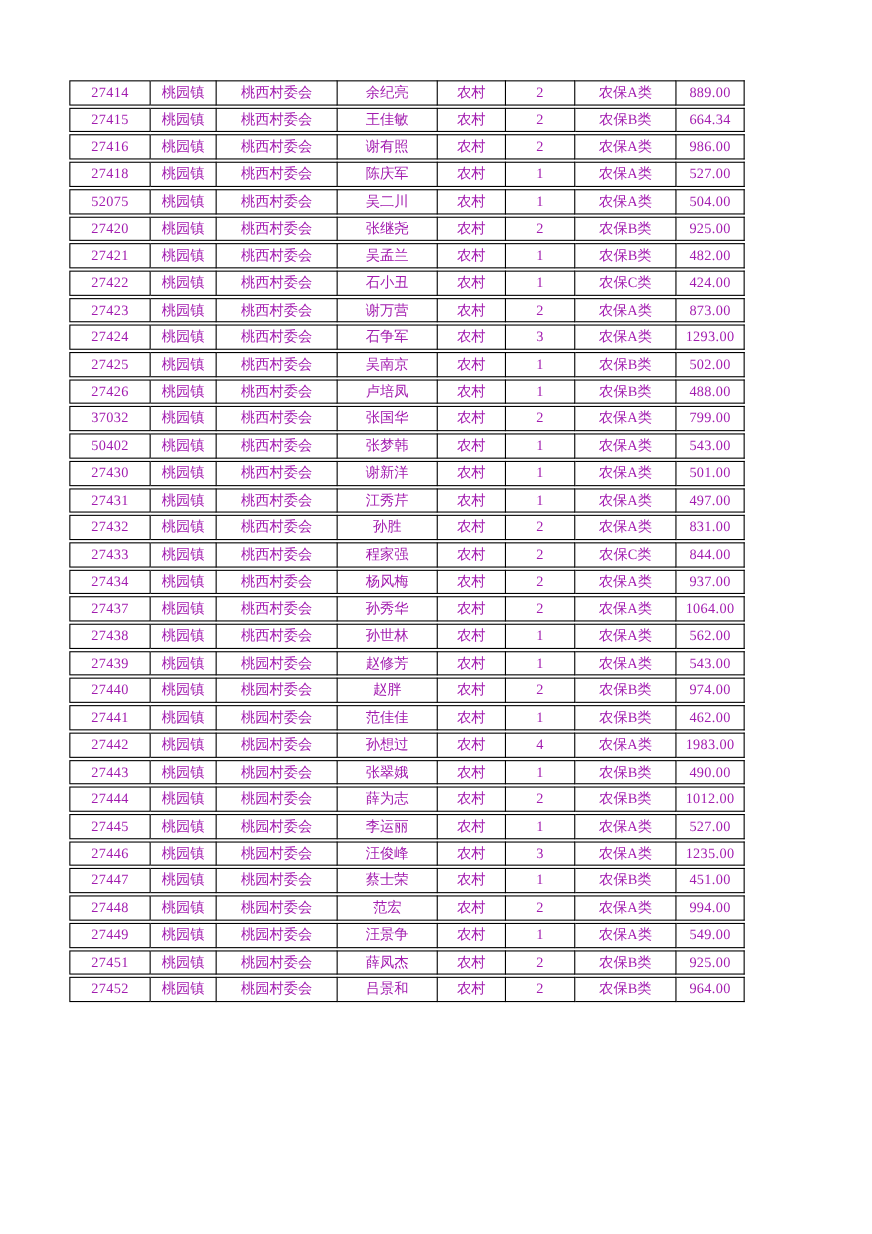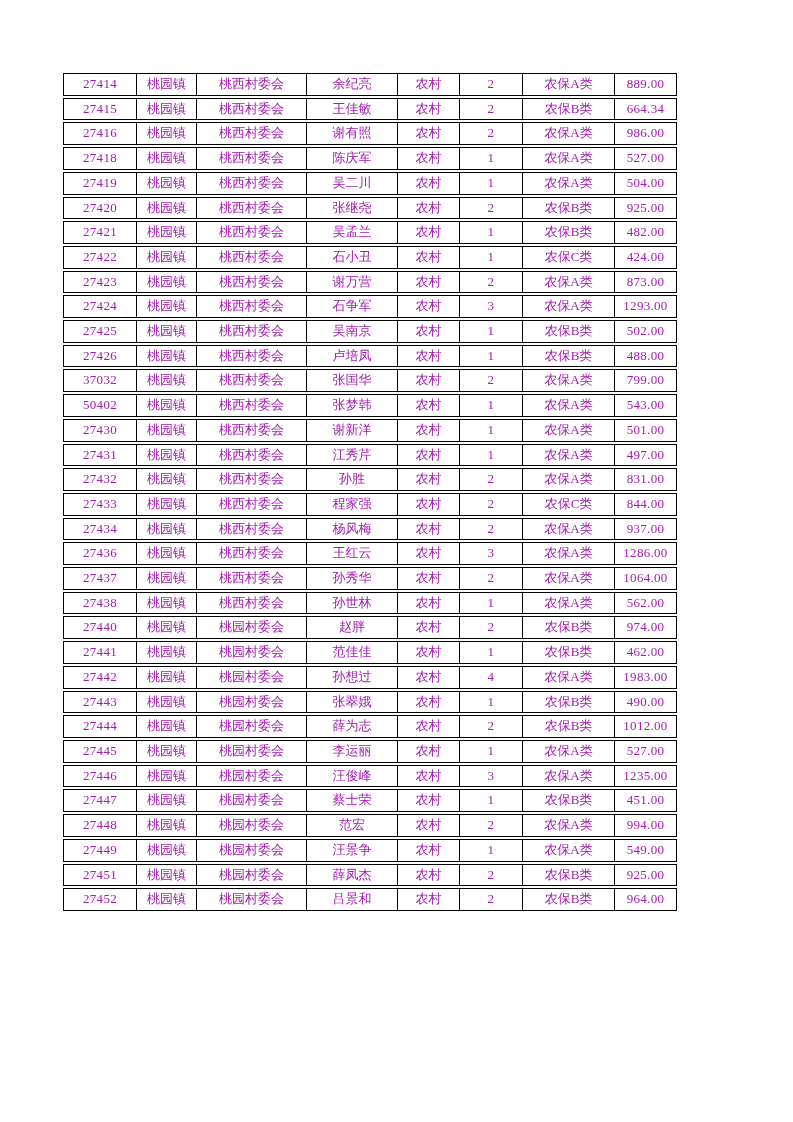--- a/index.html
+++ b/index.html
@@ -96,21 +96,21 @@
           <td class="num">27418</td>
           <td>桃园镇</td>
           <td>桃西村委会</td>
           <td>陈庆军</td>
           <td>农村</td>
           <td class="num">1</td>
           <td>农保A类</td>
           <td class="num">527.00</td>
         </tr>
         <tr>
-          <td class="num">27419</td>
+          <td class="num">52075</td>
           <td>桃园镇</td>
           <td>桃西村委会</td>
           <td>吴二川</td>
           <td>农村</td>
           <td class="num">1</td>
           <td>农保A类</td>
           <td class="num">504.00</td>
         </tr>
         <tr>
           <td class="num">27420</td>
@@ -246,48 +246,48 @@
           <td class="num">27434</td>
           <td>桃园镇</td>
           <td>桃西村委会</td>
           <td>杨风梅</td>
           <td>农村</td>
           <td class="num">2</td>
           <td>农保A类</td>
           <td class="num">937.00</td>
         </tr>
         <tr>
-          <td class="num">27436</td>
-          <td>桃园镇</td>
-          <td>桃西村委会</td>
-          <td>王红云</td>
-          <td>农村</td>
-          <td class="num">3</td>
-          <td>农保A类</td>
-          <td class="num">1286.00</td>
-        </tr>
-        <tr>
           <td class="num">27437</td>
           <td>桃园镇</td>
           <td>桃西村委会</td>
           <td>孙秀华</td>
           <td>农村</td>
           <td class="num">2</td>
           <td>农保A类</td>
           <td class="num">1064.00</td>
         </tr>
         <tr>
           <td class="num">27438</td>
           <td>桃园镇</td>
           <td>桃西村委会</td>
           <td>孙世林</td>
           <td>农村</td>
           <td class="num">1</td>
           <td>农保A类</td>
           <td class="num">562.00</td>
+        </tr>
+        <tr>
+          <td class="num">27439</td>
+          <td>桃园镇</td>
+          <td>桃园村委会</td>
+          <td>赵修芳</td>
+          <td>农村</td>
+          <td class="num">1</td>
+          <td>农保A类</td>
+          <td class="num">543.00</td>
         </tr>
         <tr>
           <td class="num">27440</td>
           <td>桃园镇</td>
           <td>桃园村委会</td>
           <td>赵胖</td>
           <td>农村</td>
           <td class="num">2</td>
           <td>农保B类</td>
           <td class="num">974.00</td>

